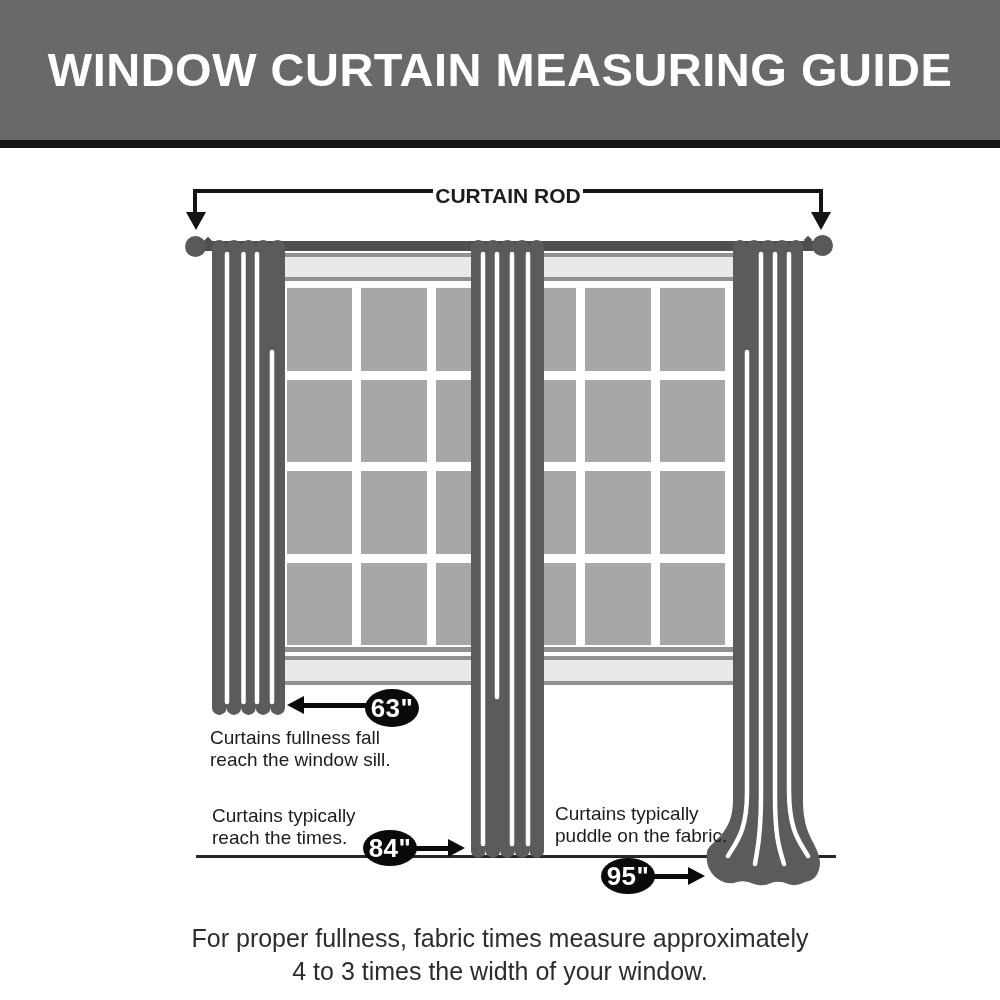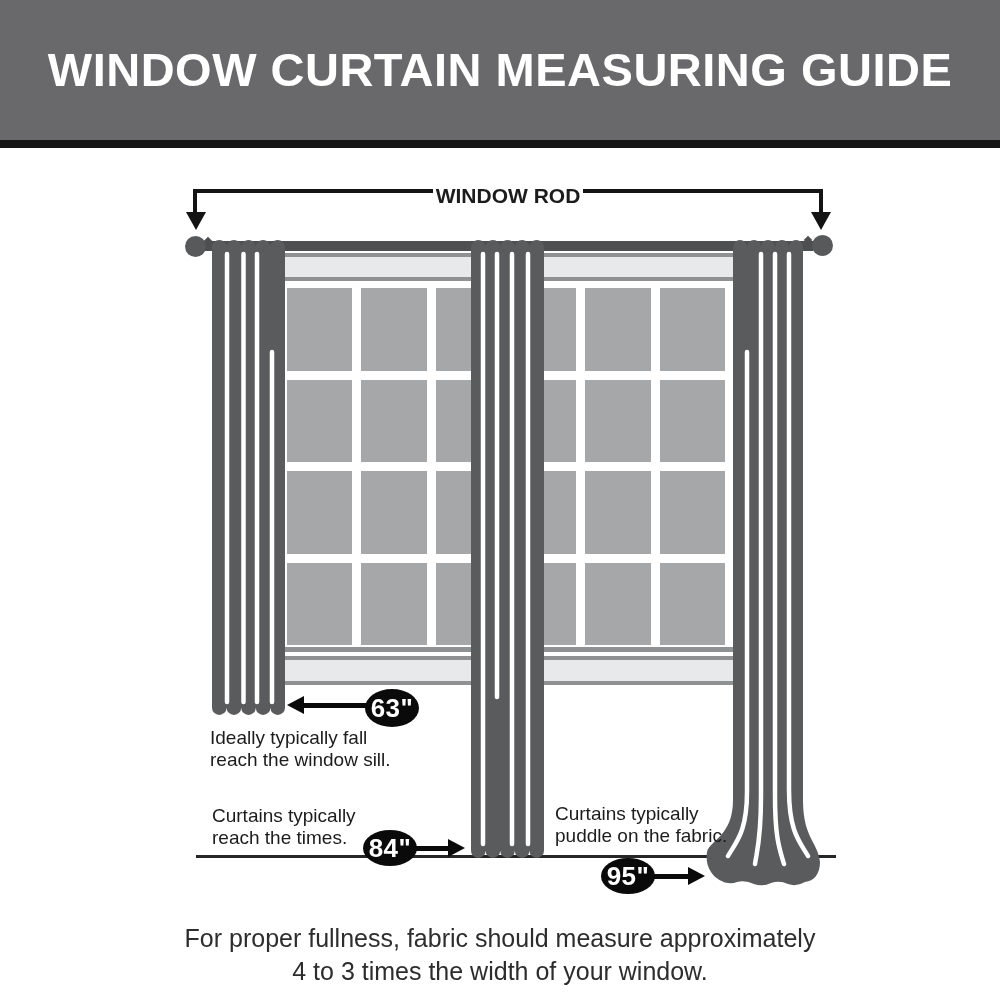--- a/index.html
+++ b/index.html
@@ -106,21 +106,21 @@
     <div class="banner-title">WINDOW CURTAIN MEASURING GUIDE</div>
   </div>
   <div class="abs stripe"></div>
 
   <div class="abs bk bk-h1"></div>
   <div class="abs bk bk-h2"></div>
   <div class="abs bk bk-vl"></div>
   <div class="abs bk bk-vr"></div>
   <div class="abs down-tri l"></div>
   <div class="abs down-tri r"></div>
-  <div class="abs rod-label">WINDOW ROD</div>
+  <div class="abs rod-label">CURTAIN ROD</div>
 
   <div class="abs rod-bar"></div>
   <div class="abs finial l"></div>
   <div class="abs finial r"></div>
   <div class="abs hook l"></div>
   <div class="abs hook r"></div>
 
   <div class="abs winpart trim t1"></div>
   <div class="abs winpart band head-band"></div>
   <div class="abs winpart trim t2"></div>
@@ -201,21 +201,21 @@
       C24 646 12 640 7 632
       C3 626 2 620 3 612
       C6 600 29 596 29 560 Z"></path>
     <path class="fold" d="M43 112 V552 C43 592 32 602 24 616"></path>
     <path class="fold" d="M57 14 V556 C57 600 53 610 51 624"></path>
     <path class="fold" d="M71 14 V556 C71 600 76 610 80 624"></path>
     <path class="fold" d="M85 14 V550 C85 592 96 602 104 616"></path>
   </svg>
 
   <div class="abs caption cap-63">
-    <div>Ideally typically fall</div>
+    <div>Curtains fullness fall</div>
     <div>reach the window sill.</div>
   </div>
   <div class="abs caption cap-84">
     <div>Curtains typically</div>
     <div>reach the times.</div>
   </div>
   <div class="abs caption cap-95">
     <div>Curtains typically</div>
     <div>puddle on the fabric.</div>
   </div>
@@ -231,16 +231,16 @@
   <div class="abs oval ov-84">
     <span>84"</span>
   </div>
 
   <div class="abs mline ln-95"></div>
   <div class="abs tri-right hd-95"></div>
   <div class="abs oval ov-95">
     <span>95"</span>
   </div>
 
-  <div class="abs footer-line f1">For proper fullness, fabric should measure approximately</div>
+  <div class="abs footer-line f1">For proper fullness, fabric times measure approximately</div>
   <div class="abs footer-line f2">4 to 3 times the width of your window.</div>
 
 </div>
 
 </body></html>

